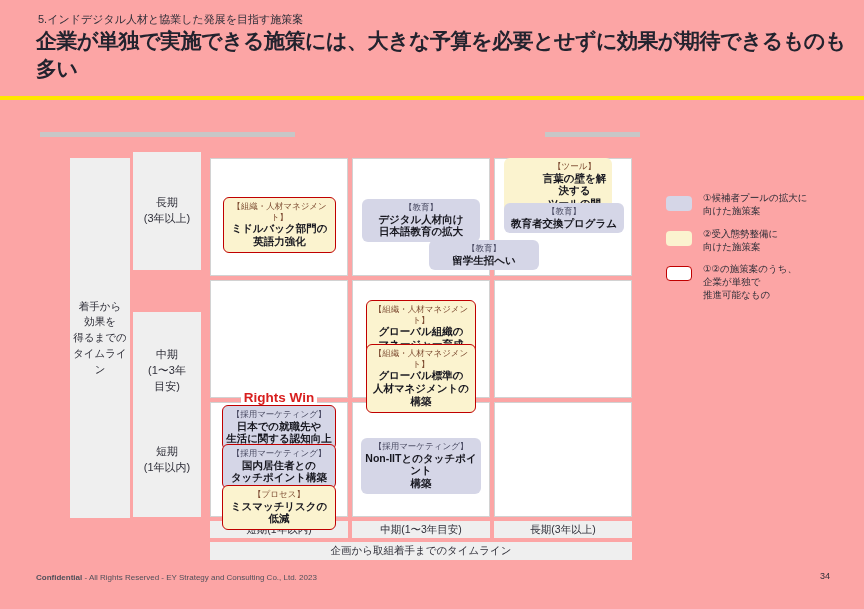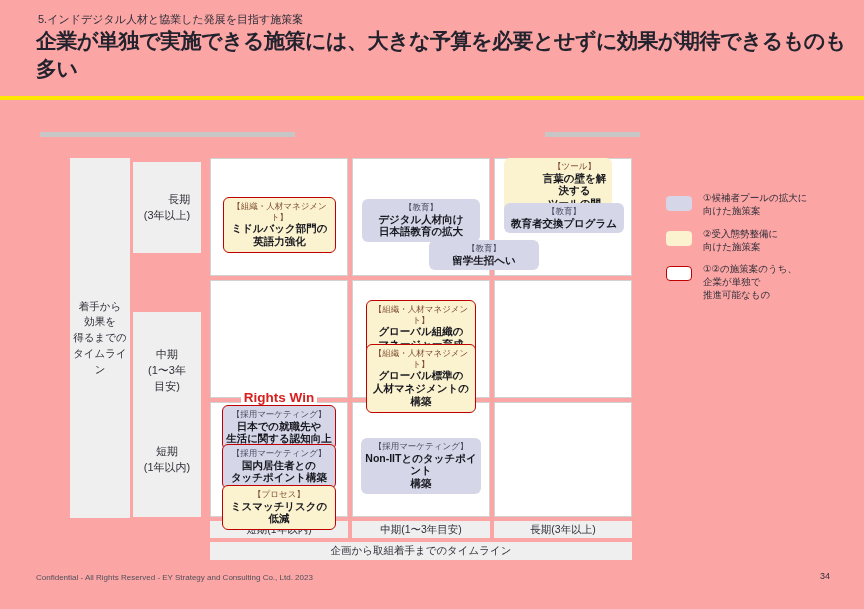--- a/index.html
+++ b/index.html
@@ -13,21 +13,21 @@
   .title{left:36px;top:27px;width:810px;font-size:21px;font-weight:bold;color:#23232e;letter-spacing:-0.5px;}
   .yellow-rule{left:0;top:96px;width:864px;height:4px;background:#FFE600;}
   .bar{top:132px;height:5px;background:#c7c7c7;}
   .bar-left{left:40px;width:255px;}
   .bar-right{left:545px;width:95px;}
   .section-title{left:295px;top:122px;width:246px;text-align:center;font-size:15px;font-weight:bold;color:#111;}
 
   .graybox{background:#efefef;display:flex;align-items:center;justify-content:center;text-align:center;}
   .ylabel{left:70px;top:158px;width:60px;height:360px;font-size:10.5px;line-height:1.5;}
   .rowhead{left:133px;width:68px;font-size:11px;line-height:1.45;}
-  .rh1{top:162px;height:91px;text-align:right;} .rh2{top:280px;height:118px;margin-top:32px;} .rh3{top:402px;height:115px;}
+  .rh1{top:152px;height:118px;} .rh2{top:280px;height:118px;margin-top:32px;} .rh3{top:402px;height:115px;}
 
   .cell{background:#fff;border:1px solid #d2d2d2;width:138px;height:118px;box-sizing:border-box;}
   .c1{left:210px;} .c2{left:352px;} .c3{left:494px;}
   .r1{top:158px;} .r2{top:280px;} .r3{top:402px;height:115px;}
 
   .pbox{box-sizing:border-box;border-radius:6px;padding:3px 3px 4px;text-align:center;z-index:2;}
   .pbox .cat{font-size:8.5px;line-height:1.25;}
   .pbox .btxt{font-size:10.5px;font-weight:bold;line-height:1.22;color:#17171f;}
   .yellow{background:#fbf3cf;}
   .lav{background:#d5d6e7;}
@@ -42,21 +42,21 @@
   .xband{left:210px;top:542px;width:422px;height:18px;font-size:10.5px;}
 
   .swatch{left:666px;width:26px;height:15px;border-radius:4px;}
   .sw1{top:196px;background:#d5d6e7;}
   .sw2{top:231px;background:#fbf3cf;}
   .sw3{top:266px;background:#fff;border:1.5px solid #c00000;box-sizing:border-box;}
   .legtext{left:703px;width:140px;font-size:9.5px;line-height:1.35;color:#2e2e38;}
   .lt1{top:192px;} .lt2{top:228px;} .lt3{top:263px;}
 
   .footer{left:36px;top:573px;font-size:8px;color:#50505a;white-space:nowrap;}
-  .footer b{font-weight:normal;}
+  .footer b{font-weight:bold;}
   .pagenum{left:800px;top:571px;width:30px;text-align:right;font-size:9px;color:#2e2e38;}
 </style>
 </head>
 <body>
 
 <div class="slide">
 
   <div class="abs breadcrumb" data-bind="header.breadcrumb">5.インドデジタル人材と協業した発展を目指す施策案</div>
   <div class="abs title" data-bind="header.title">企業が単独で実施できる施策には、大きな予算を必要とせずに効果が期待できるものも多い</div>
   <div class="abs yellow-rule"></div>

